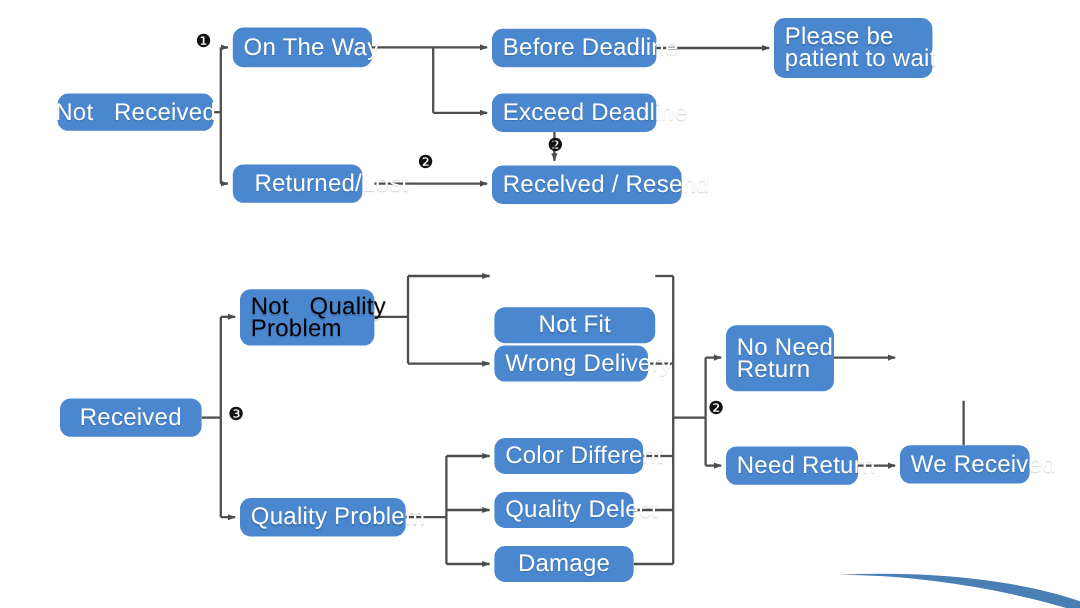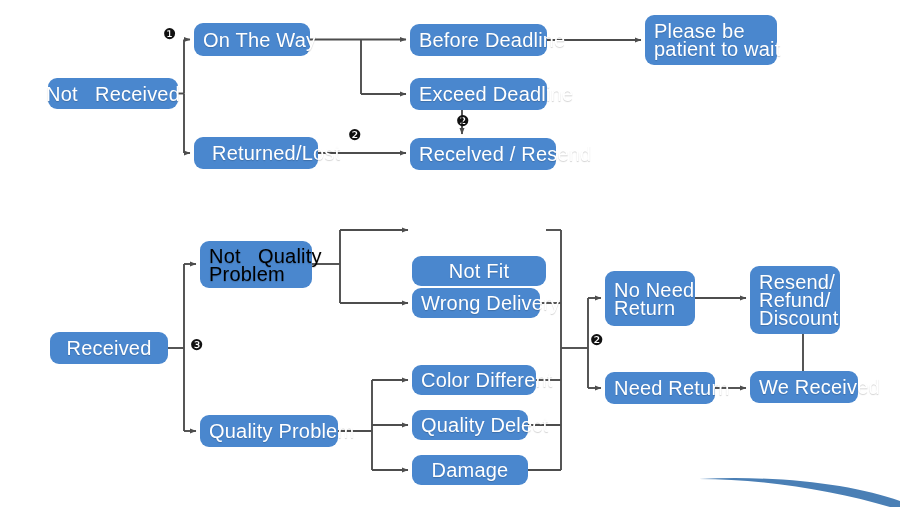--- a/index.html
+++ b/index.html
@@ -103,42 +103,39 @@
       <path d="M695,298 L746,298" marker-end="url(#arrow)" stroke="#4d4d4d"></path>
 
       <path d="M715,388 L746,388" marker-end="url(#arrow)" stroke="#4d4d4d"></path>
 
       <path d="M803,334 L803,371" stroke="#4d4d4d"></path>
     </g>
   </svg>
 
   <div class="node center" style="left: 48px; top: 78px; width: 130px; height: 31px; background: rgb(74, 135, 206); color: rgb(255, 255, 255);">Not   Received</div>
   <div class="node left" style="left: 194px; top: 23px; width: 116px; height: 33px; background: rgb(74, 135, 206); color: rgb(255, 255, 255);">On The Way</div>
-  <div class="node left" style="left: 194px; top: 137px; width: 124px; height: 32px; background: rgb(74, 135, 206); color: rgb(255, 255, 255); padding-left: 18px;">Returned/Lost</div>
+  <div class="node left" style="left: 194px; top: 137px; width: 108px; height: 32px; background: rgb(74, 135, 206); color: rgb(255, 255, 255); padding-left: 18px;">Returned/Lost</div>
   <div class="node left" style="left: 410px; top: 24px; width: 137px; height: 32px; background: rgb(74, 135, 206); color: rgb(255, 255, 255);">Before Deadline</div>
   <div class="node left" style="left: 410px; top: 78px; width: 137px; height: 32px; background: rgb(74, 135, 206); color: rgb(255, 255, 255);">Exceed Deadline</div>
-  <div class="node left" style="left: 410px; top: 138px; width: 146px; height: 32px; background: rgb(74, 135, 206); color: rgb(255, 255, 255);">Recelved / Resend</div>
+  <div class="node left" style="left: 410px; top: 138px; width: 158px; height: 32px; background: rgb(74, 135, 206); color: rgb(255, 255, 255);">Recelved / Resend</div>
   <div class="node left" style="left: 645px; top: 15px; width: 132px; height: 50px; background: rgb(74, 135, 206); color: rgb(255, 255, 255);">Please be
 patient to wait</div>
 
   <div class="node center" style="left: 50px; top: 332px; width: 118px; height: 32px; background: rgb(74, 135, 206); color: rgb(255, 255, 255);">Received</div>
   <div class="node left" style="left: 200px; top: 241px; width: 112px; height: 47px; background: rgb(74, 135, 206); color: #000000;">Not   Quality
 Problem</div>
   <div class="node left" style="left: 200px; top: 415px; width: 138px; height: 32px; background: rgb(74, 135, 206); color: rgb(255, 255, 255);">Quality Problem</div>
   <div class="node center" style="left: 412px; top: 215px; width: 134px; height: 30px; background: rgb(74, 135, 206); color: rgb(255, 255, 255); margin-top: 41px;">Not Fit</div>
   <div class="node left" style="left: 412px; top: 288px; width: 128px; height: 30px; background: rgb(74, 135, 206); color: rgb(255, 255, 255);">Wrong Delivery</div>
   <div class="node left" style="left: 412px; top: 365px; width: 124px; height: 30px; background: rgb(74, 135, 206); color: rgb(255, 255, 255);">Color Different</div>
   <div class="node left" style="left: 412px; top: 410px; width: 116px; height: 30px; background: rgb(74, 135, 206); color: rgb(255, 255, 255);">Quality Delect</div>
   <div class="node center" style="left: 412px; top: 455px; width: 116px; height: 30px; background: rgb(74, 135, 206); color: rgb(255, 255, 255);">Damage</div>
   <div class="node left" style="left: 605px; top: 271px; width: 90px; height: 55px; background: rgb(74, 135, 206); color: rgb(255, 255, 255);">No Need
 Return</div>
   <div class="node left" style="left: 605px; top: 372px; width: 110px; height: 32px; background: rgb(74, 135, 206); color: rgb(255, 255, 255);">Need Return</div>
-  <div class="node left" style="left: 750px; top: 266px; width: 90px; height: 68px; background: rgb(74, 135, 206); color: rgb(255, 255, 255);">Resend/
-Refund/
-Discount</div>
   <div class="node left" style="left: 750px; top: 371px; width: 108px; height: 32px; background: rgb(74, 135, 206); color: rgb(255, 255, 255);">We Received</div>
 
   <span class="marker" style="left: 163px; top: 27px; color: rgb(17, 17, 17);">❶</span>
   <span class="marker" style="left: 348px; top: 128px; color: rgb(17, 17, 17);">❷</span>
   <span class="marker" style="left: 456px; top: 114px; color: rgb(17, 17, 17);">❷</span>
   <span class="marker" style="left: 190px; top: 338px; color: rgb(17, 17, 17);">❸</span>
   <span class="marker" style="left: 590px; top: 333px; color: rgb(17, 17, 17);">❷</span>
 
   <svg class="swoosh" viewBox="0 0 215 80" xmlns="http://www.w3.org/2000/svg">
     <path d="M14,52 C80,52 150,64 205,80 L215,80 L215,74 C170,58 96,48 14,52 Z" fill="#4a7fb5"></path>

